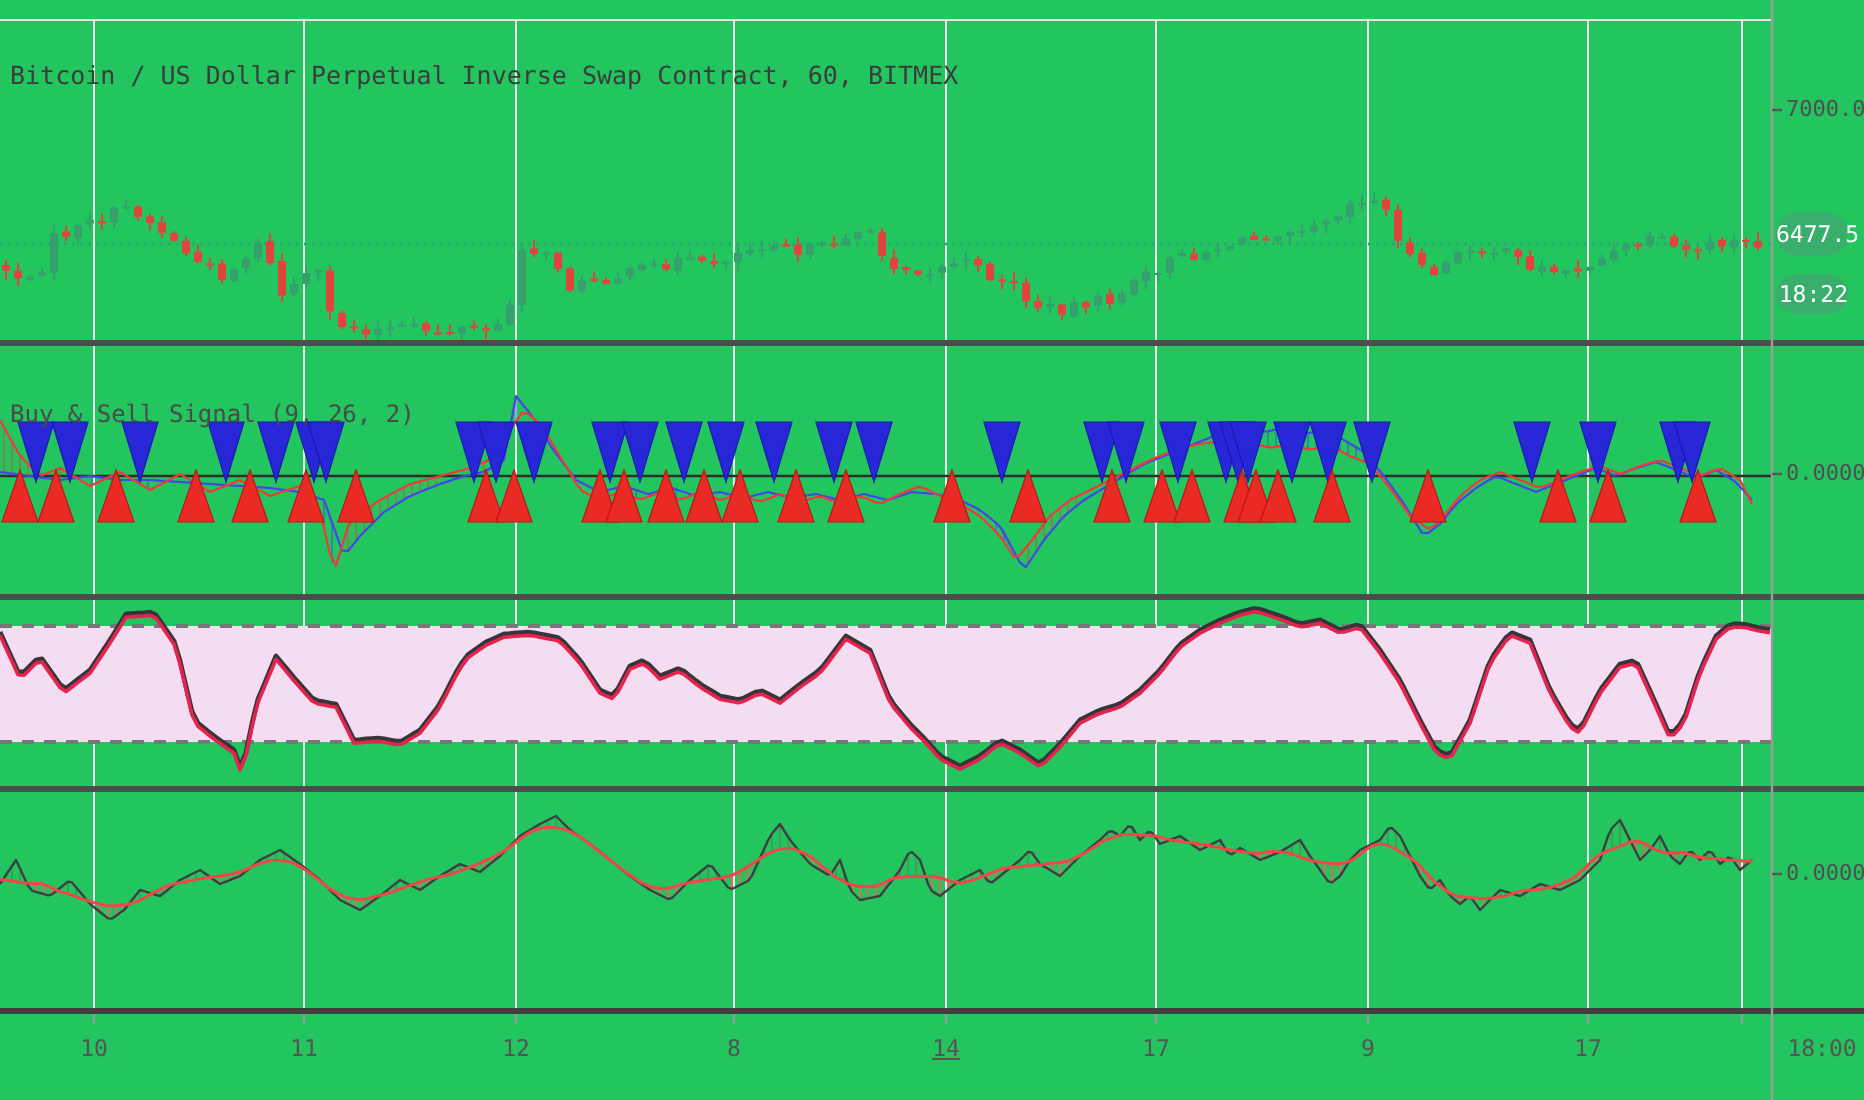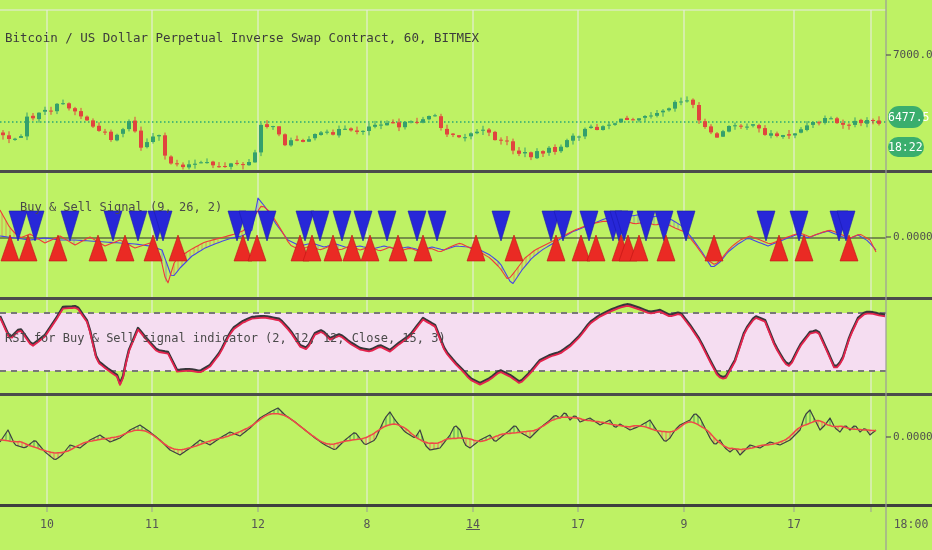--- a/index.html
+++ b/index.html
@@ -1,28 +1,28 @@
 <!DOCTYPE html>
 <html><head>
 <meta charset="utf-8">
 <style>
   html,body{margin:0;padding:0;background:#fff;}
-  #root{position:relative;width:932px;height:550px;background:#bef264;overflow:hidden;
+  #root{position:relative;width:932px;height:550px;background:#22c55e;overflow:hidden;
         font-family:"DejaVu Sans Mono","Liberation Mono",monospace;}
   #chart-svg{position:absolute;left:0;top:0;}
   .overlay{position:absolute;color:#4a4a4a;white-space:nowrap;pointer-events:none;}
   #main-title{left:5px;top:30px;font-size:12.5px;color:#3c3c3c;}
-  #pane2-label{left:20px;top:200px;font-size:12px;}
+  #pane2-label{left:5px;top:200px;font-size:12px;}
   #pane3-label{left:5px;top:331px;font-size:12px;}
   #pane4-label{left:5px;top:424px;font-size:12px;}
   .axis-label{left:893px;font-size:11px;color:#4f4f4f;text-align:center;}
   #tick-7000{top:48px;}
   #zero-label-1{top:230px;}
   #zero-label-2{top:430px;}
-  .badge{position:absolute;left:888px;width:36px;text-align:left;color:#fff;
+  .badge{position:absolute;left:888px;width:36px;text-align:right;color:#fff;
          font-size:11.5px;border-radius:11px;}
   #price-badge{top:106px;padding:4px 0;}
   #time-badge{top:137px;padding:3px 0;}
   #time-axis{position:absolute;left:0;top:505px;width:932px;height:61px;}
   #time-axis span{position:absolute;top:12px;transform:translateX(-50%);
                   font-size:11.5px;color:#555;}
 </style>
 </head>
 <body>
 
@@ -635,21 +635,20 @@
         <line x1="578" y1="507" x2="578" y2="512" stroke="#999" stroke-width="1"></line>
         <line x1="684" y1="507" x2="684" y2="512" stroke="#999" stroke-width="1"></line>
         <line x1="794" y1="507" x2="794" y2="512" stroke="#999" stroke-width="1"></line>
         <line x1="871" y1="507" x2="871" y2="512" stroke="#999" stroke-width="1"></line>
       </g>
     </svg>
 
   <div id="main-title" class="overlay">Bitcoin / US Dollar Perpetual Inverse Swap Contract, 60, BITMEX</div>
 
   <div id="pane2-label" class="overlay">Buy &amp; Sell Signal (9, 26, 2)</div>
-  <div id="pane3-label" class="overlay">RSI for Buy &amp; Sell signal indicator (2, 12, 12, Close, 15, 3)</div>
 
   <div id="tick-7000" class="overlay axis-label">7000.0</div>
   <div id="zero-label-1" class="overlay axis-label">0.0000</div>
   <div id="zero-label-2" class="overlay axis-label">0.0000</div>
 
   <div id="price-badge" class="badge" style="background: rgb(58, 174, 109);">6477.5</div>
   <div id="time-badge" class="badge" style="background: rgb(58, 174, 109);">18:22</div>
 
   <div id="time-axis">
     <span style="left: 47px;">10</span>

